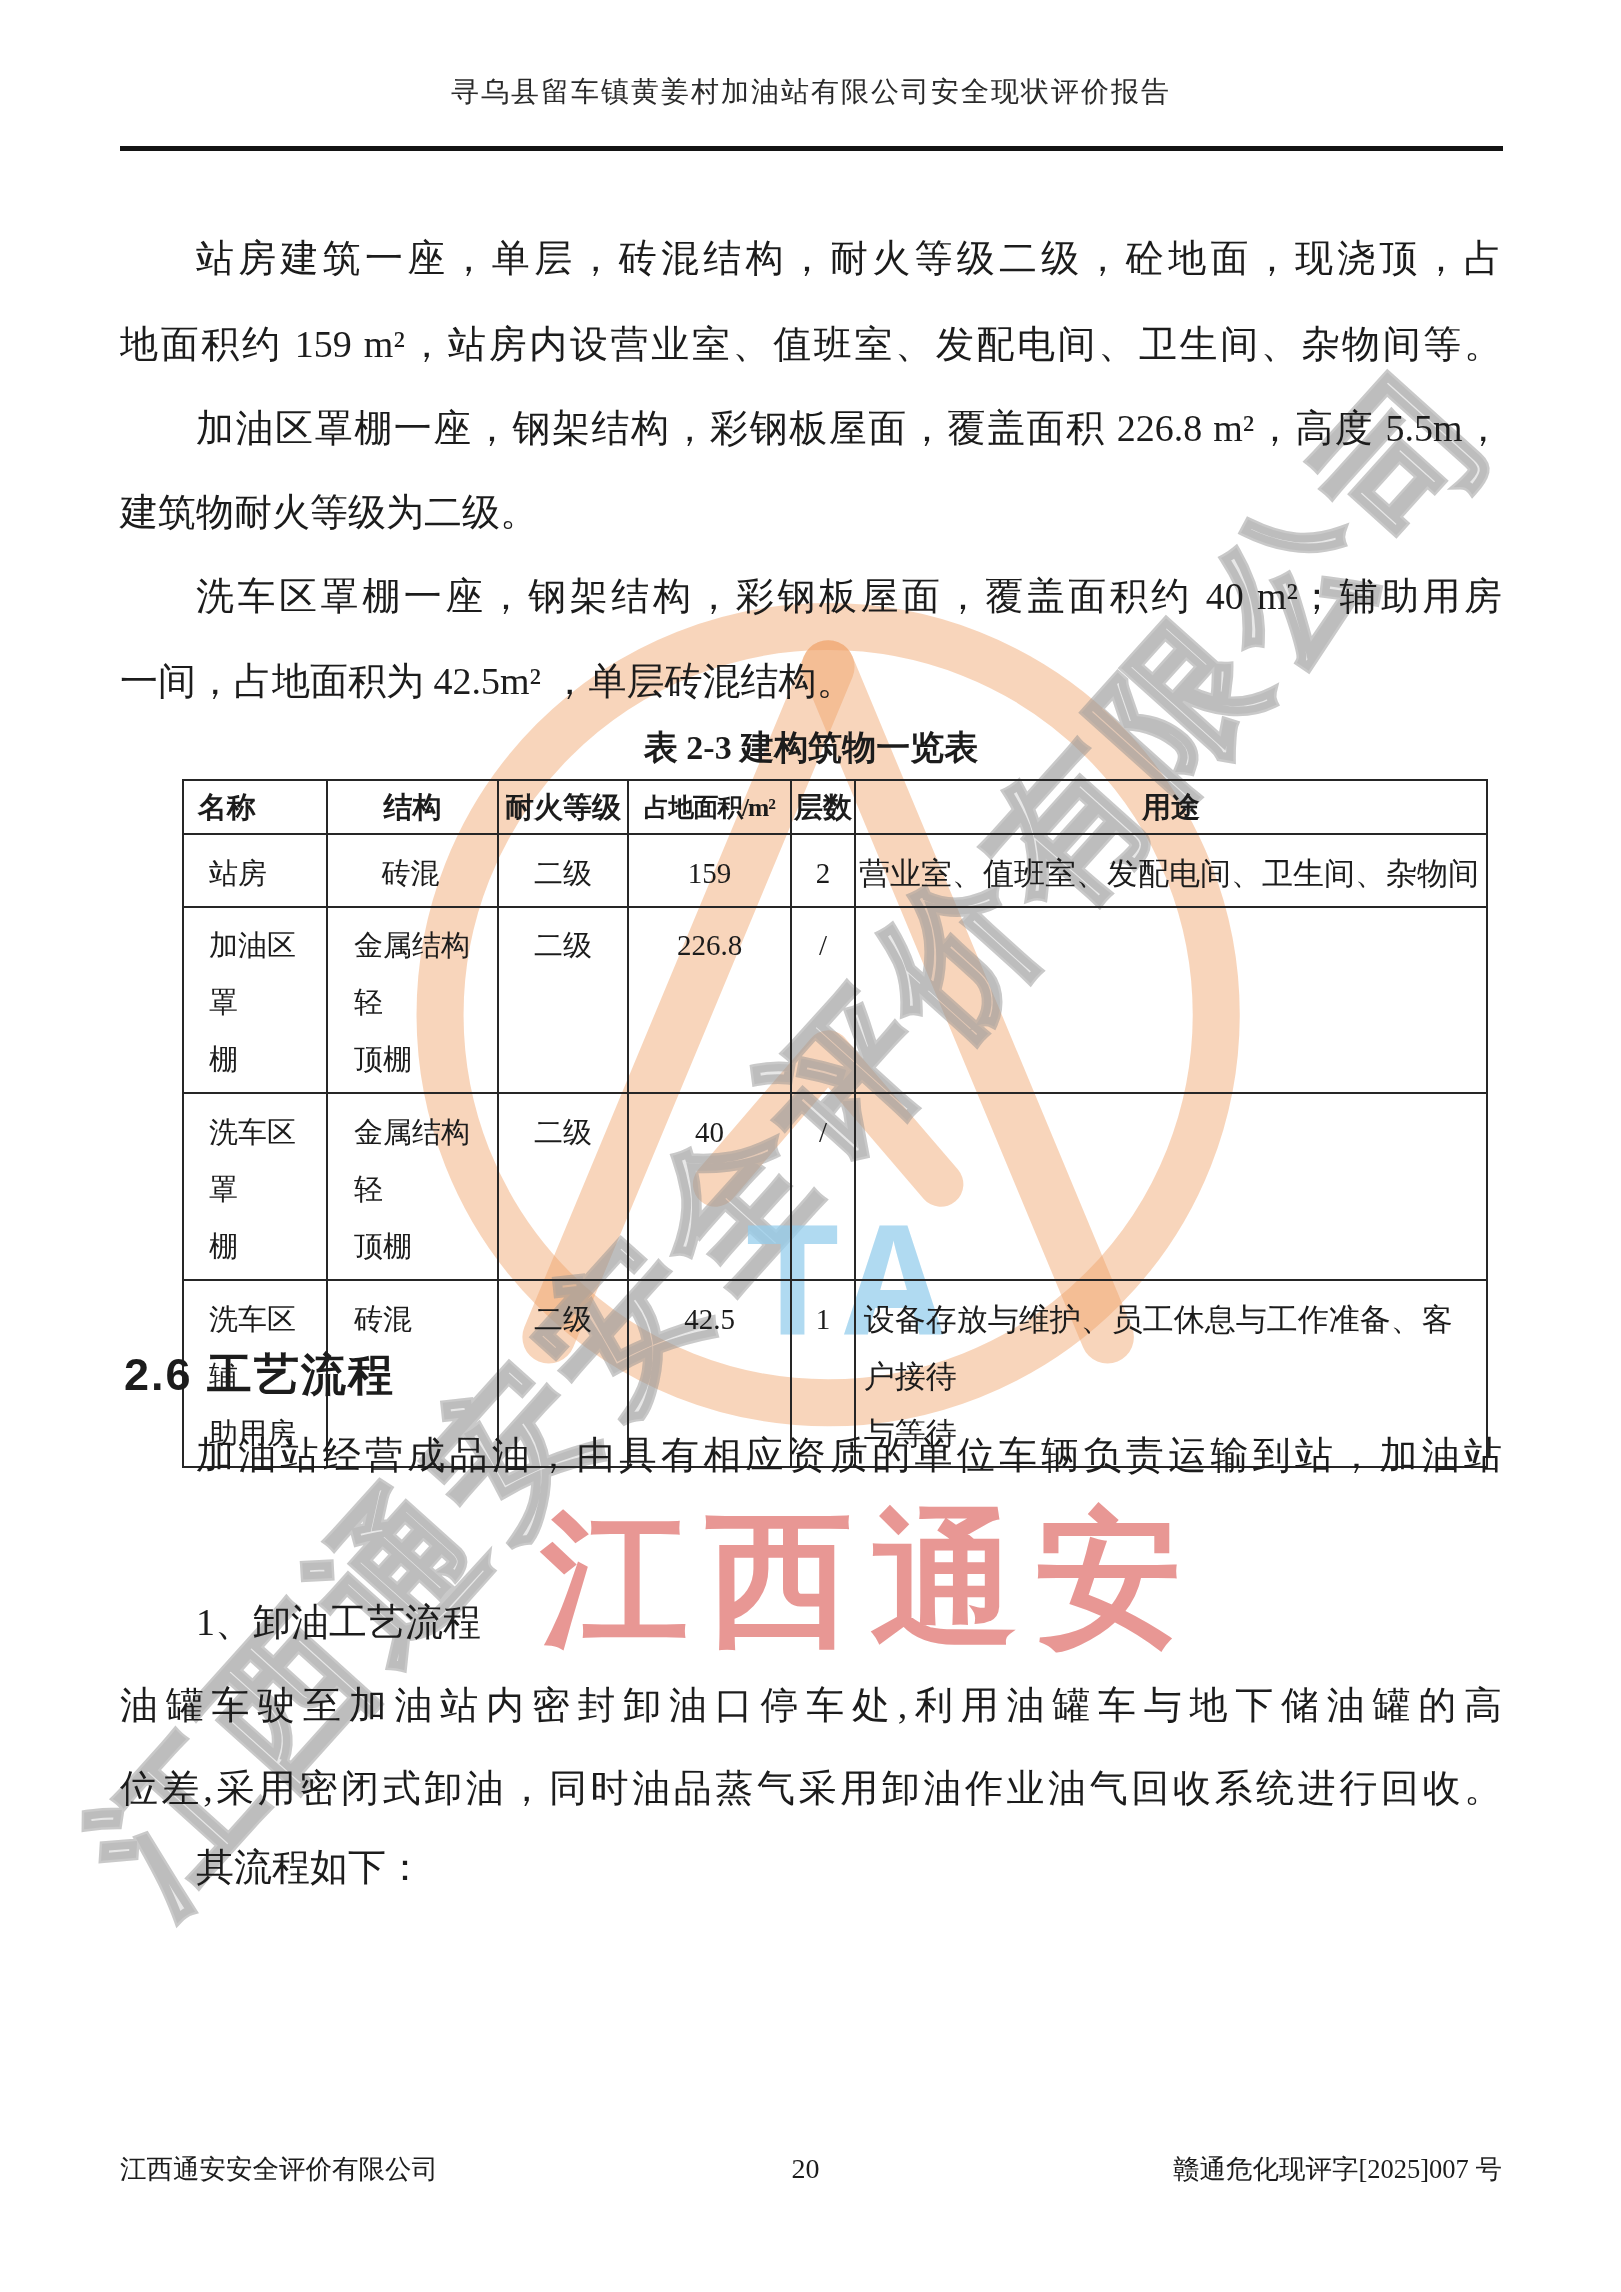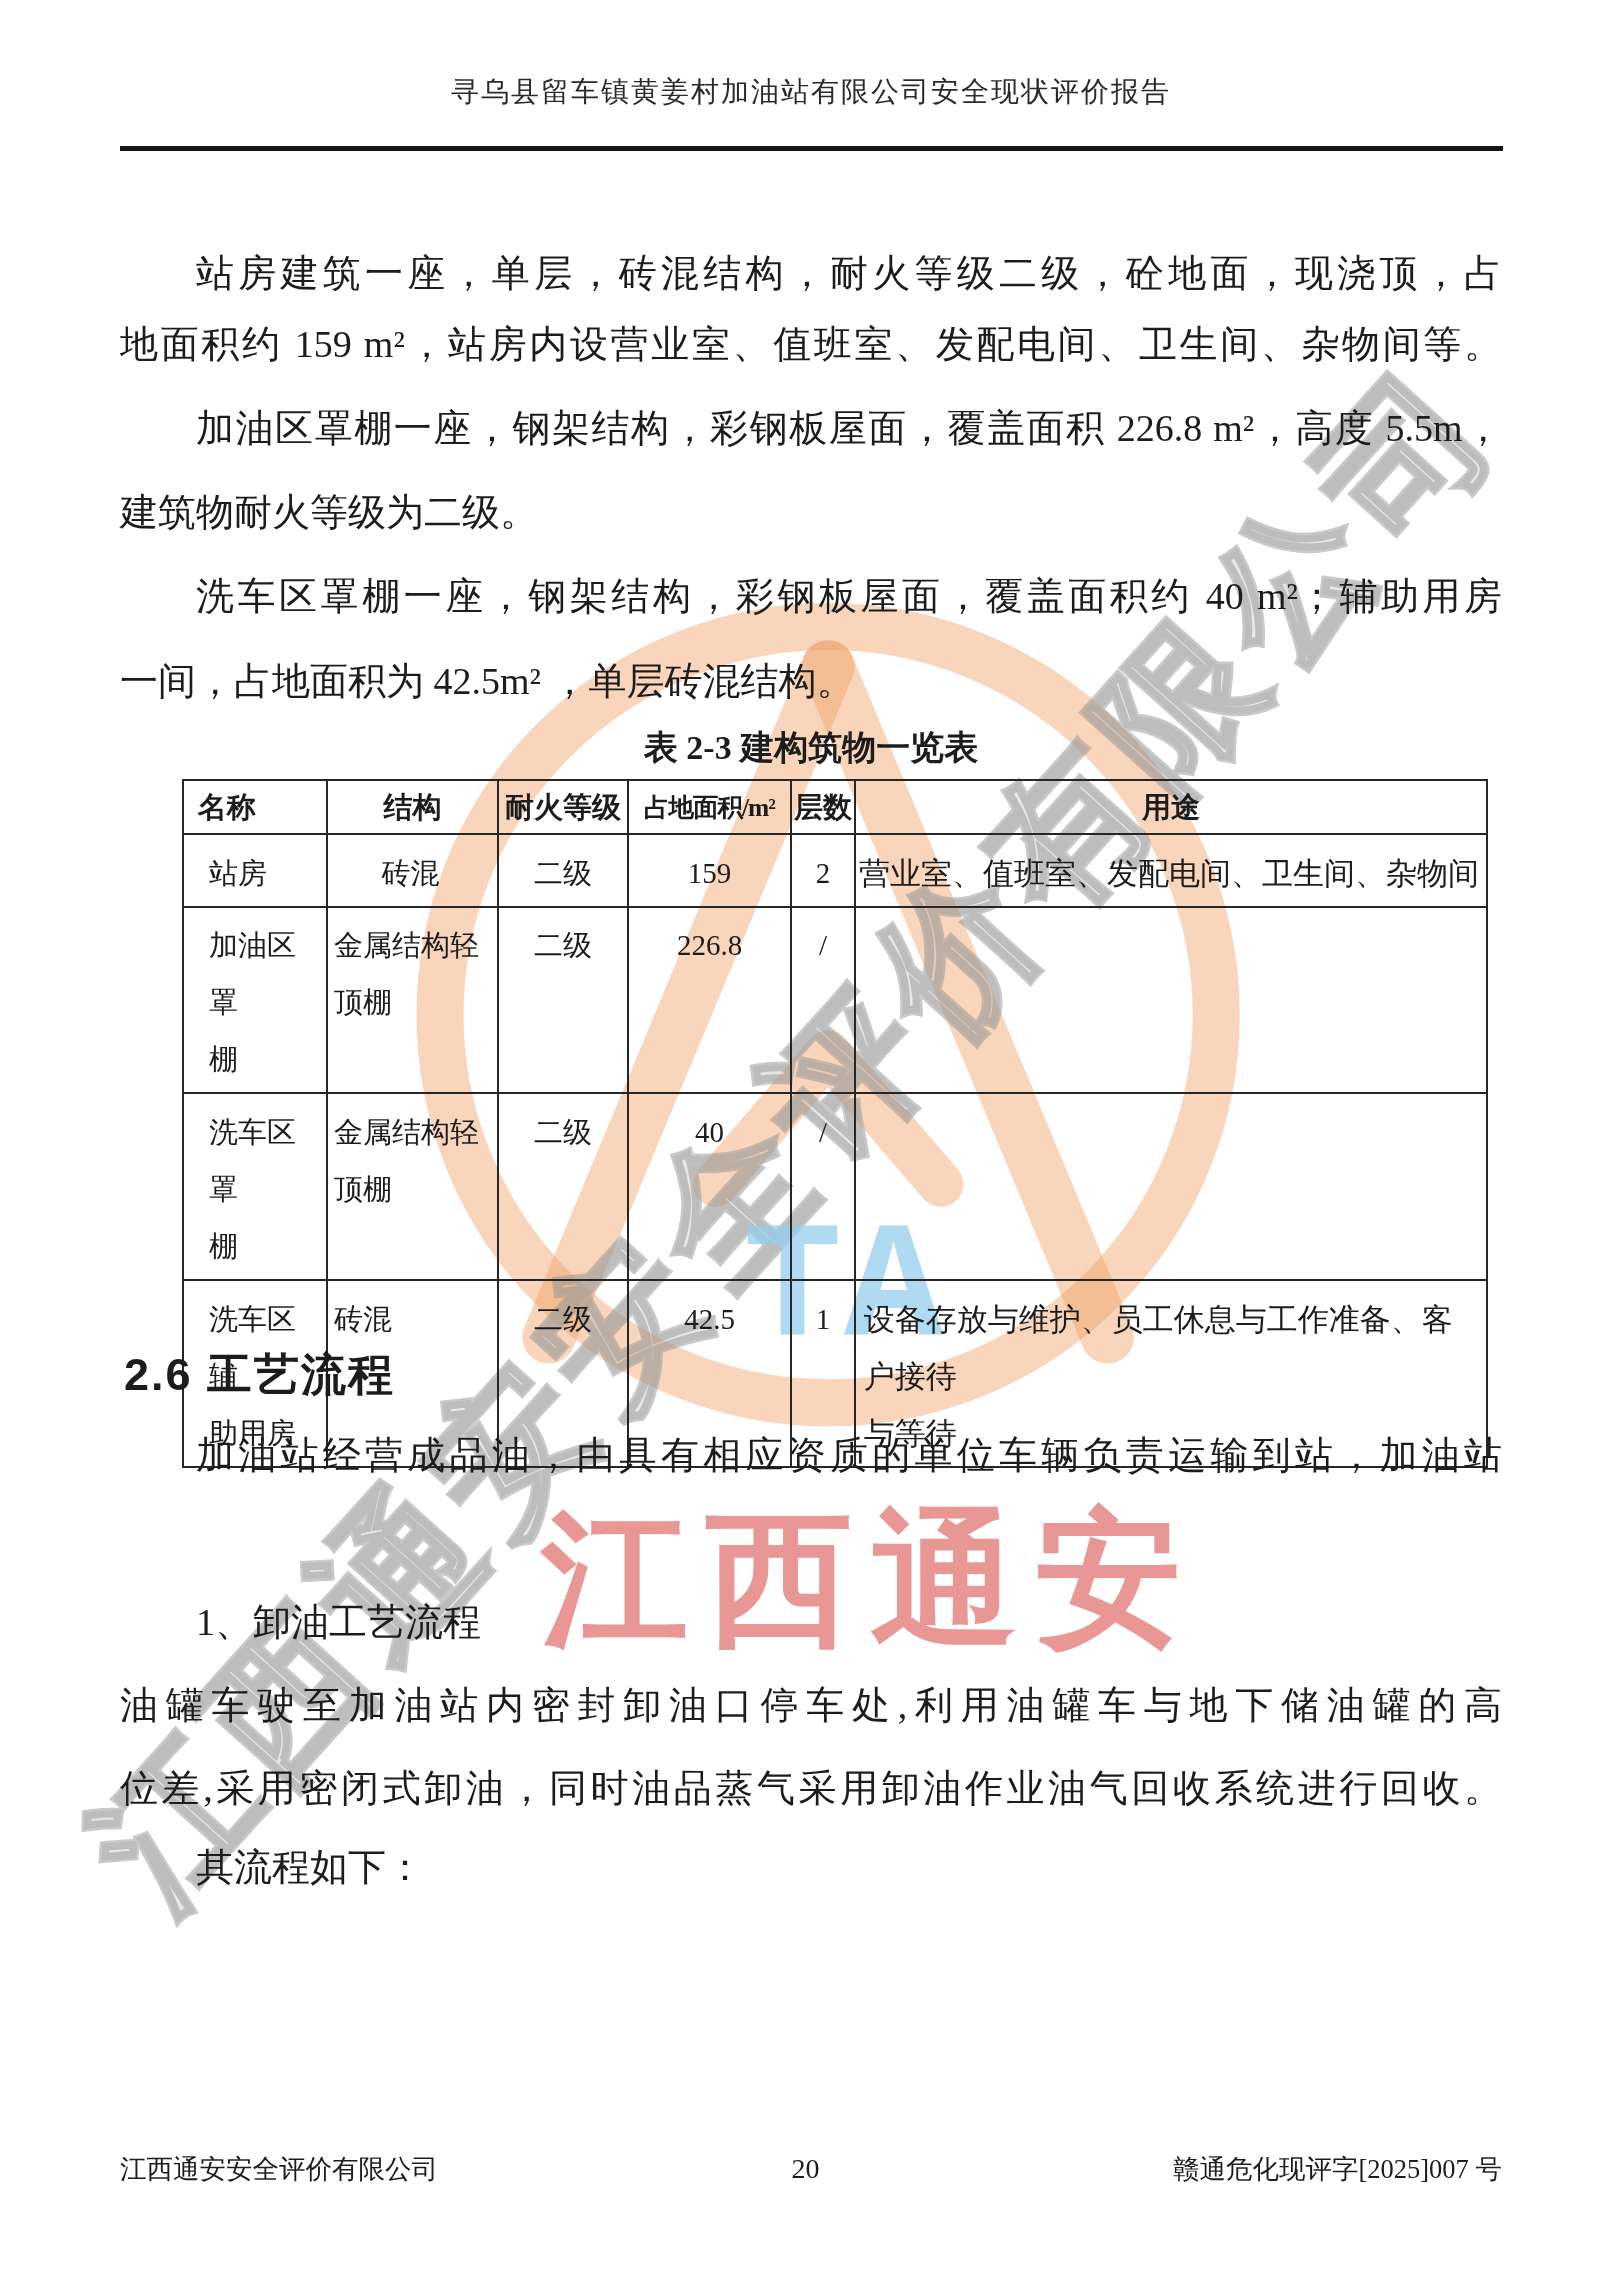--- a/index.html
+++ b/index.html
@@ -23,21 +23,21 @@
   
   table.btable{position:absolute;left:182px;top:779px;width:1304px;border-collapse:collapse;
     table-layout:fixed;font-size:29px;}
   .btable th,.btable td{border:2px solid #262626;vertical-align:top;
     padding:9.8px 3.9px 3.9px;white-space:pre-line;line-height:57px;overflow:hidden;}
   .btable th{font-weight:bold;vertical-align:middle;text-align:center;padding:3.9px 2px;
     line-height:43px;white-space:nowrap;}
   .btable th.h-name{text-align:left;padding-left:13.7px;}
   .btable th.h-area{font-size:25.5px;letter-spacing:-1px;}
   .btable td.c-name{text-align:left;padding-left:25px;}
-  .btable td.c-struct{text-align:left;padding-left:6px;}
+  .btable td.c-struct{text-align:left;padding-left:26px;}
   .btable td.c-fire,.btable td.c-area,.btable td.c-floors{text-align:center;
     font-family:"Liberation Serif","DejaVu Serif",serif;}
   .btable td.c-usage{text-align:left;padding-left:7.8px;font-size:31px;}
   .btable tr.r1 td.c-struct{text-align:center;padding-left:0;}
   .btable tr.r1 td.c-usage{text-align:center;padding-left:0;}
   
   .footer{position:absolute;left:120px;top:2151px;width:1382px;display:flex;
     justify-content:space-between;align-items:baseline;font-size:26.5px;}
   .footer .pageno{font-size:28px;}
   
@@ -76,21 +76,21 @@
       </g>
     </svg>
     <div class="wm-diag">江西通安安全评价有限公司</div>
     <div class="wm-blue">TA</div>
     <div class="wm-red">江西通安</div>
   </div>
 
   <div class="doc-header">寻乌县留车镇黄姜村加油站有限公司安全现状评价报告</div>
   <div class="header-rule"></div>
 
-  <div class="line just indent" style="top:249px">站房建筑一座，单层，砖混结构，耐火等级二级，砼地面，现浇顶，占</div>
+  <div class="line just indent" style="top:234px">站房建筑一座，单层，砖混结构，耐火等级二级，砼地面，现浇顶，占</div>
   <div class="line just" style="top:320px">地面积约 159 m²，站房内设营业室、值班室、发配电间、卫生间、杂物间等。</div>
   <div class="line just indent" style="top:404px">加油区罩棚一座，钢架结构，彩钢板屋面，覆盖面积 226.8 m²，高度 5.5m，</div>
   <div class="line" style="top:488px">建筑物耐火等级为二级。</div>
   <div class="line just indent" style="top:572px">洗车区罩棚一座，钢架结构，彩钢板屋面，覆盖面积约 40 m²；辅助用房</div>
   <div class="line" style="top:657px">一间，占地面积为 42.5m² ，单层砖混结构。</div>
 
   <div class="tbl-title">表 2-3 建构筑物一览表</div>
 
   <table class="btable">
     <colgroup>

